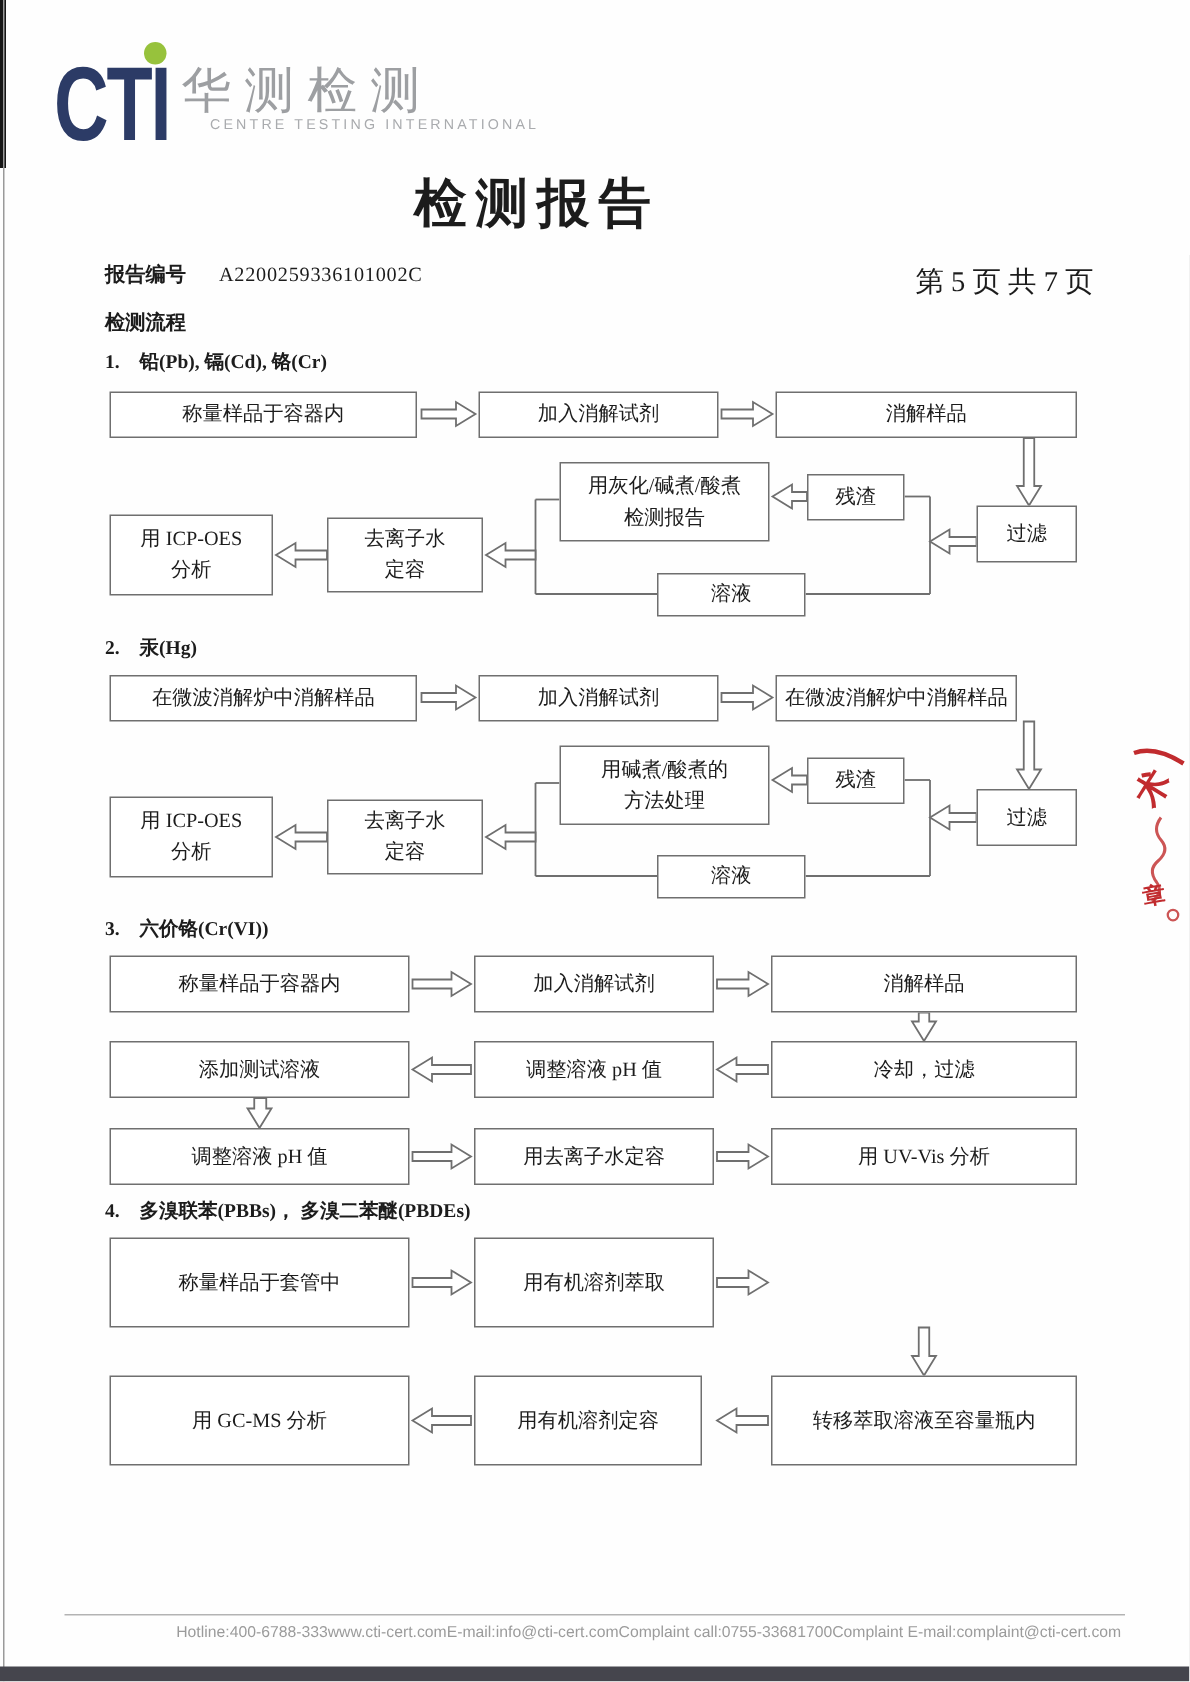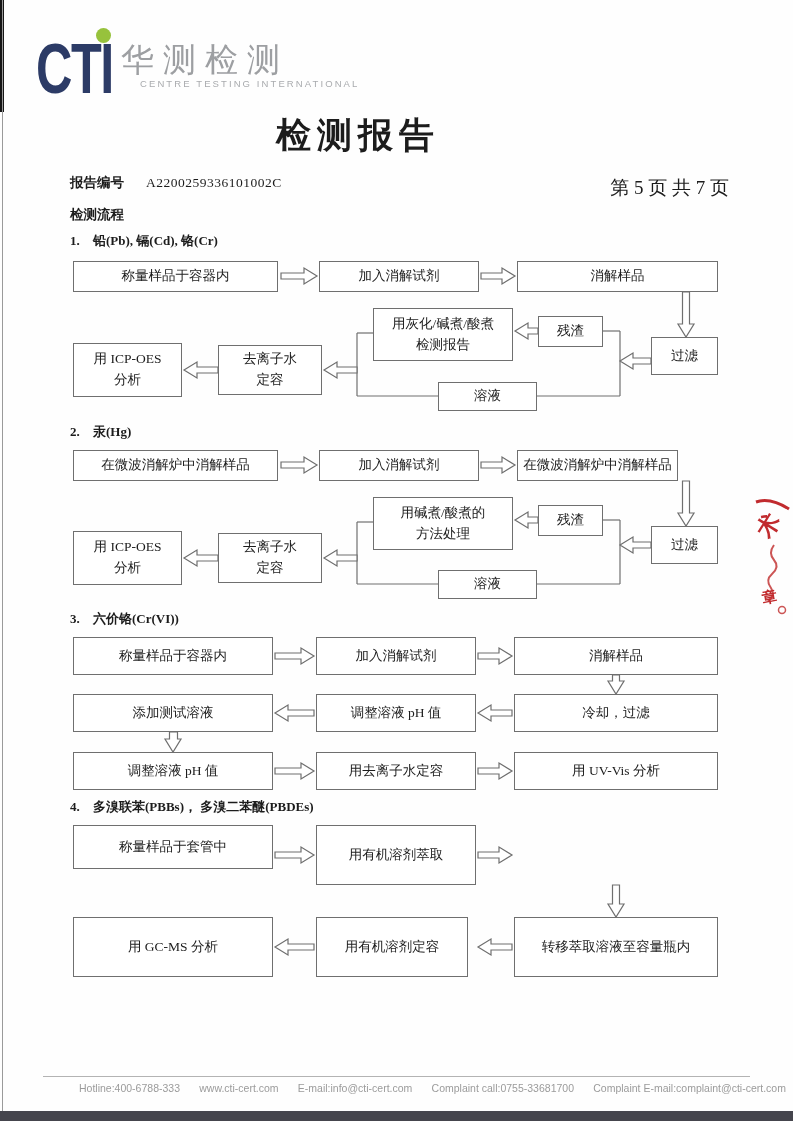--- a/index.html
+++ b/index.html
@@ -47,21 +47,21 @@
   .arr { fill:#ffffff; stroke:#6f6f6f; stroke-width:1.2; }
 
   
   .stamp { right:0; top:492px; width:44px; height:142px; overflow:hidden; color:#c12b2e; }
   .stamp span { position:absolute; font-weight:bold; }
   .stamp .g1 { left:8px; top:18px; font-size:23px; transform:rotate(-58deg); }
   .stamp .g2 { left:13px; top:96px; font-size:15px; transform:rotate(-10deg); }
 
   
   .footer-rule { left:43px; top:1076px; width:707px; border-top:1px solid #b3b3b3; height:0; }
-  .footer-items { left:43px; top:1082px; width:707px; display:flex; justify-content:space-between;
+  .footer-items { left:43px; top:1082px; width:707px; display:flex; justify-content:center;
     font-family:"Liberation Sans","DejaVu Sans",sans-serif; font-size:10.5px; color:#9b9b9b; white-space:nowrap;padding-left:36px; }
 </style>
 </head>
 <body>
 
 <div class="page">
 
   <div class="abs edge-strip"></div>
   <div class="abs edge-line"></div>
   <div class="abs bottom-bar"></div>
@@ -163,21 +163,21 @@
   <div class="abs fbox" style="left:73px;top:637px;width:200px;height:38px">称量样品于容器内</div>
   <div class="abs fbox" style="left:316px;top:637px;width:160px;height:38px">加入消解试剂</div>
   <div class="abs fbox" style="left:514px;top:637px;width:204px;height:38px">消解样品</div>
   <div class="abs fbox" style="left:73px;top:694px;width:200px;height:38px">添加测试溶液</div>
   <div class="abs fbox" style="left:316px;top:694px;width:160px;height:38px">调整溶液 pH 值</div>
   <div class="abs fbox" style="left:514px;top:694px;width:204px;height:38px">冷却，过滤</div>
   <div class="abs fbox" style="left:73px;top:752px;width:200px;height:38px">调整溶液 pH 值</div>
   <div class="abs fbox" style="left:514px;top:752px;width:204px;height:38px">用 UV-Vis 分析</div>
   <div class="abs fbox" style="left:316px;top:752px;width:160px;height:38px">用去离子水定容</div>
 
-  <div class="abs fbox" style="left:73px;top:825px;width:200px;height:44px">称量样品于套管中</div>
+  <div class="abs fbox" style="left:73px;top:825px;width:200px;height:60px">称量样品于套管中</div>
   <div class="abs fbox" style="left:316px;top:825px;width:160px;height:60px">用有机溶剂萃取</div>
   <div class="abs fbox" style="left:73px;top:917px;width:200px;height:60px">用 GC-MS 分析</div>
   <div class="abs fbox" style="left:316px;top:917px;width:152px;height:60px">用有机溶剂定容</div>
   <div class="abs fbox" style="left:514px;top:917px;width:204px;height:60px">转移萃取溶液至容量瓶内</div>
 
   <div class="abs stamp">
     <span class="g1">术</span>
     <span class="g2">章</span>
   </div>
 

